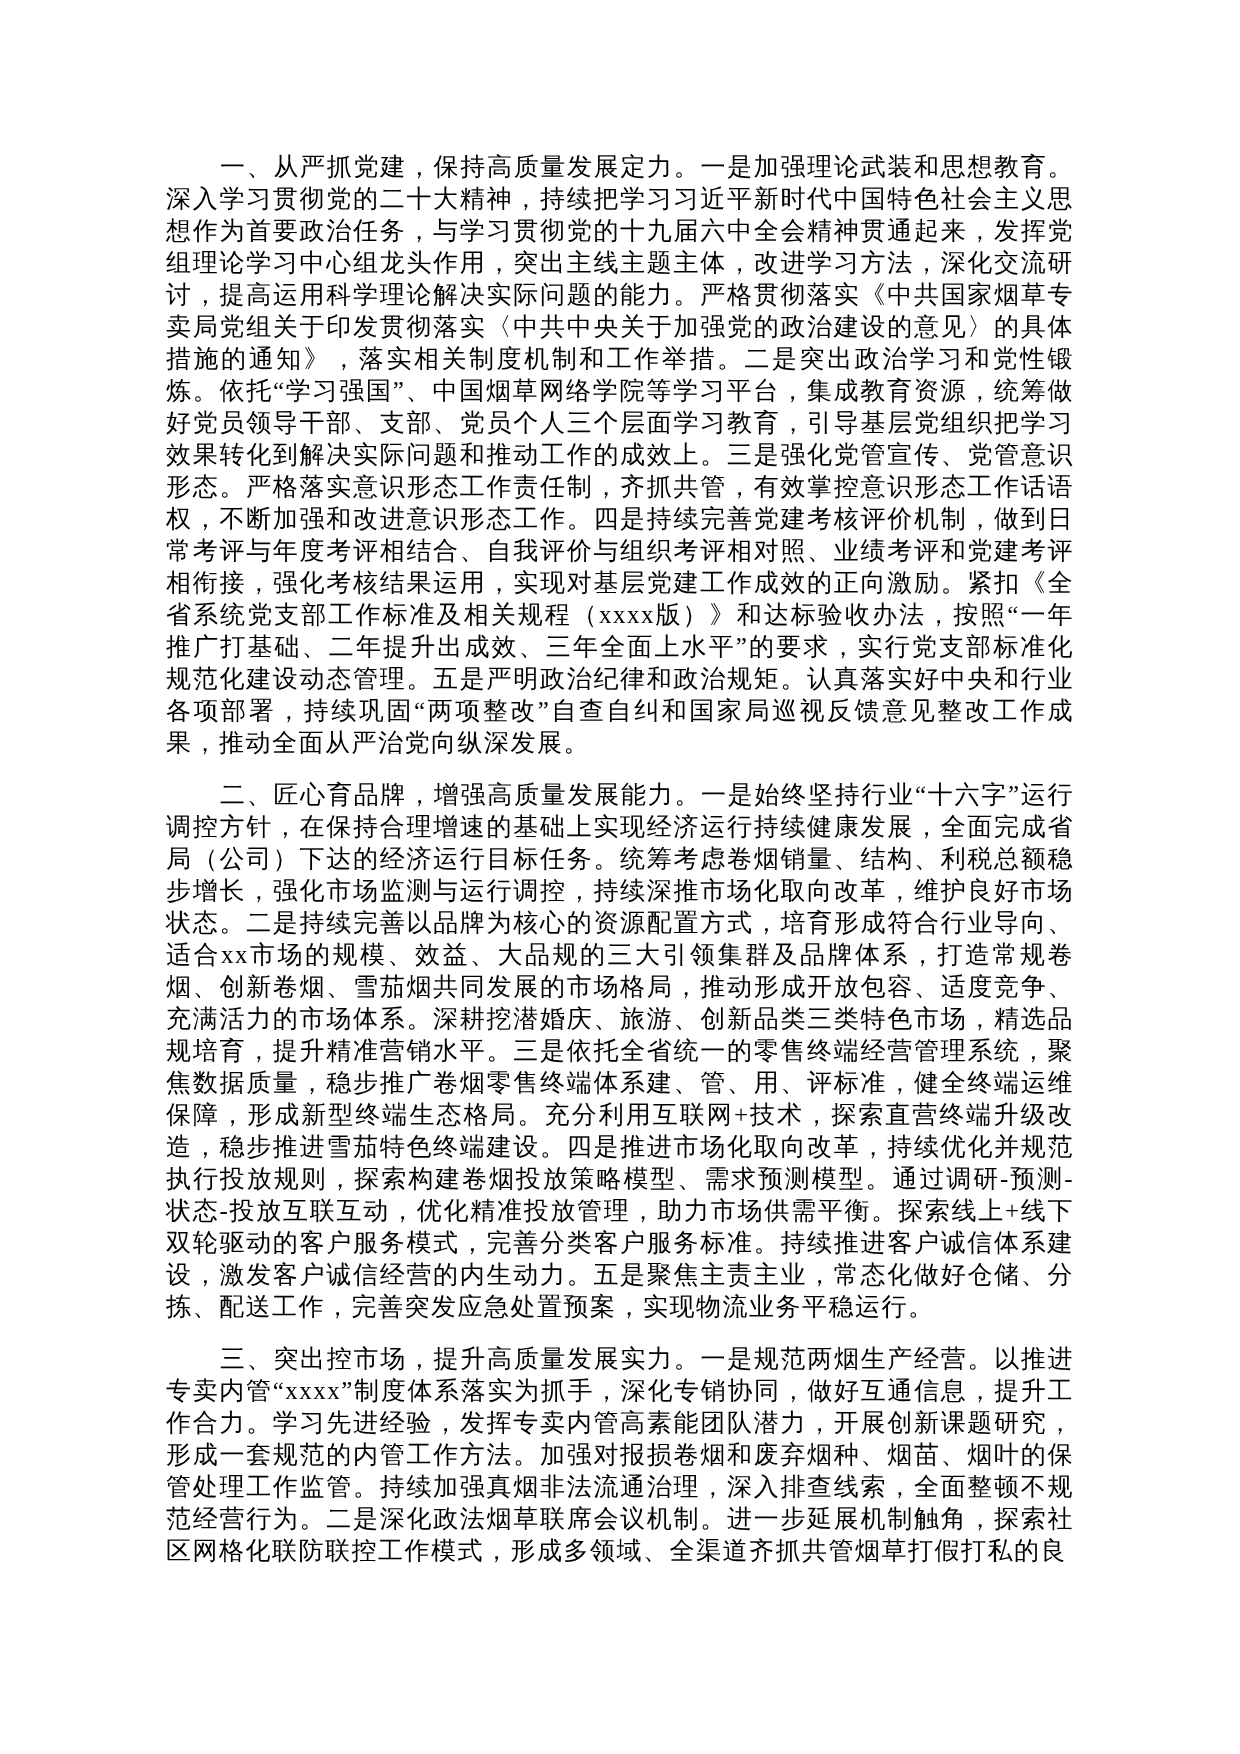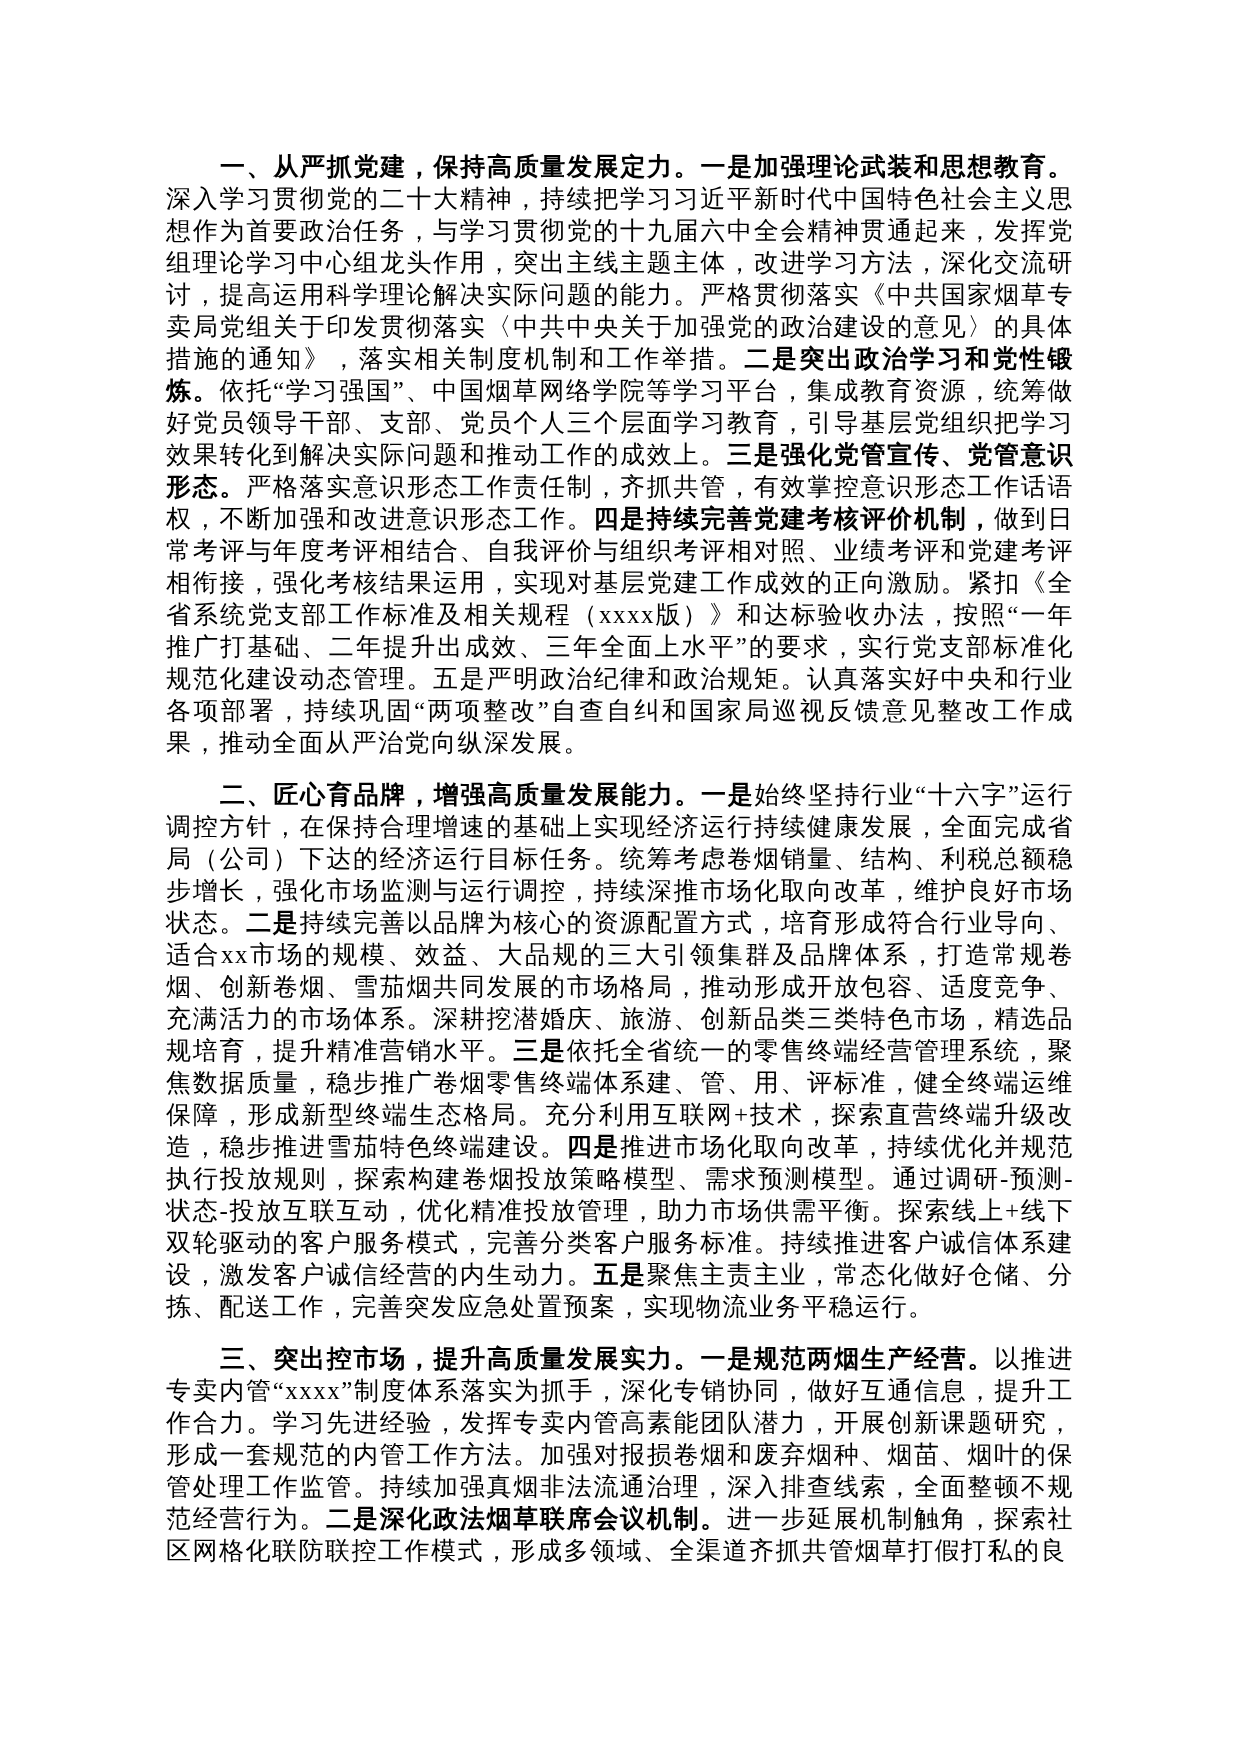--- a/index.html
+++ b/index.html
@@ -29,21 +29,21 @@
     letter-spacing: 1.5px;
     text-align: justify;
     text-indent: 54px;
     word-break: break-all;
     color: #000000;
   }
   .para:last-child {
     margin-bottom: 1px;
   }
   .b {
-    font-weight: 700;
+    font-weight: 400;
   }
 </style>
 </head>
 <body>
 
 <div class="page">
   <div class="content">
 
     <p class="para"><span class="b">一、从严抓党建，保持高质量发展定力。一是加强理论武装和思想教育。</span><span>深入学习贯彻党的二十大精神，持续把学习习近平新时代中国特色社会主义思想作为首要政治任务，与学习贯彻党的十九届六中全会精神贯通起来，发挥党组理论学习中心组龙头作用，突出主线主题主体，改进学习方法，深化交流研讨，提高运用科学理论解决实际问题的能力。严格贯彻落实《中共国家烟草专卖局党组关于印发贯彻落实〈中共中央关于加强党的政治建设的意见〉的具体措施的通知》，落实相关制度机制和工作举措。</span><span class="b">二是突出政治学习和党性锻炼。</span><span>依托“学习强国”、中国烟草网络学院等学习平台，集成教育资源，统筹做好党员领导干部、支部、党员个人三个层面学习教育，引导基层党组织把学习效果转化到解决实际问题和推动工作的成效上。</span><span class="b">三是强化党管宣传、党管意识形态。</span><span>严格落实意识形态工作责任制，齐抓共管，有效掌控意识形态工作话语权，不断加强和改进意识形态工作。</span><span class="b">四是持续完善党建考核评价机制，</span><span>做到日常考评与年度考评相结合、自我评价与组织考评相对照、业绩考评和党建考评相衔接，强化考核结果运用，实现对基层党建工作成效的正向激励。紧扣《全省系统党支部工作标准及相关规程（xxxx版）》和达标验收办法，按照“一年推广打基础、二年提升出成效、三年全面上水平”的要求，实行党支部标准化规范化建设动态管理。五是严明政治纪律和政治规矩。认真落实好中央和行业各项部署，持续巩固“两项整改”自查自纠和国家局巡视反馈意见整改工作成果，推动全面从严治党向纵深发展。</span></p>
 

